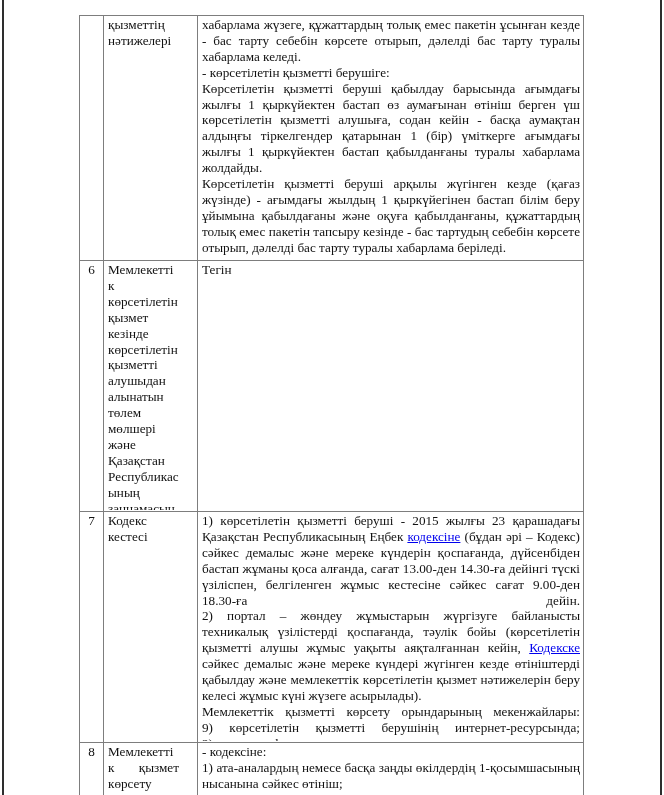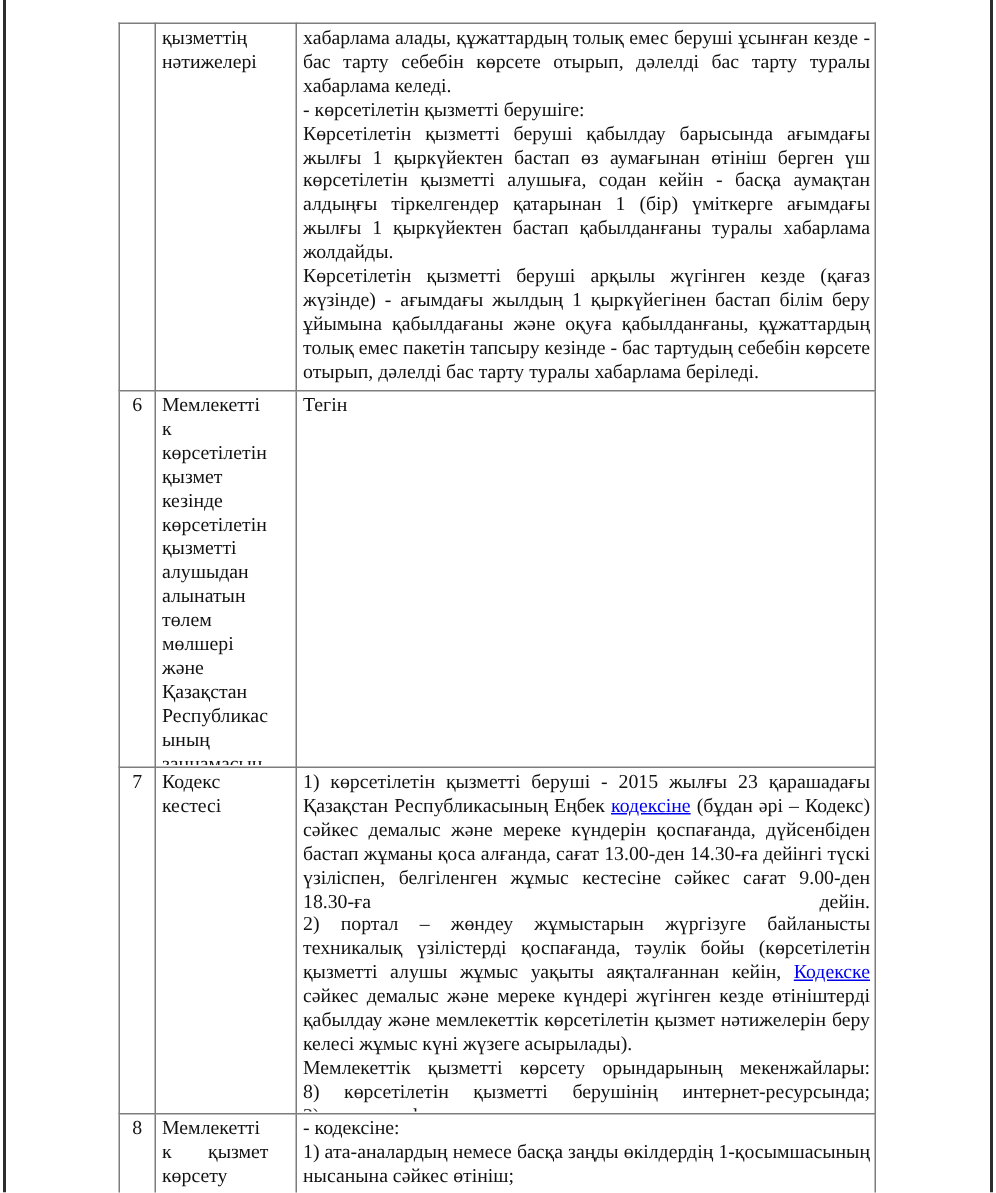--- a/index.html
+++ b/index.html
@@ -64,21 +64,21 @@
       <col class="c-body">
   </colgroup>
   <tbody>
       <tr class="r0">
         <td class="num"></td>
         <td class="label">
           <div class="clip">қызметтің нәтижелері</div>
         </td>
         <td class="body">
           <div class="clip">
-            <p class="para">хабарлама алады,  құжаттардың толық емес беруші ұсынған кезде - бас тарту себебін көрсете отырып, дәлелді бас тарту туралы хабарлама келеді.</p>
+            <p class="para">хабарлама жүзеге,  құжаттардың толық емес пакетін ұсынған кезде - бас тарту себебін көрсете отырып, дәлелді бас тарту туралы хабарлама келеді.</p>
             <p class="para">- көрсетілетін қызметті берушіге:</p>
             <p class="para">Көрсетілетін қызметті беруші қабылдау барысында ағымдағы жылғы 1 қыркүйектен бастап өз аумағынан өтініш берген үш көрсетілетін қызметті алушыға, содан кейін - басқа аумақтан алдыңғы тіркелгендер қатарынан 1 (бір) үміткерге ағымдағы жылғы 1 қыркүйектен бастап қабылданғаны туралы хабарлама жолдайды.</p>
             <p class="para">Көрсетілетін қызметті беруші арқылы жүгінген кезде (қағаз жүзінде) - ағымдағы жылдың 1 қыркүйегінен бастап білім беру ұйымына қабылдағаны және оқуға қабылданғаны, құжаттардың толық емес пакетін тапсыру кезінде - бас тартудың себебін көрсете отырып, дәлелді бас тарту туралы хабарлама беріледі.</p>
           </div>
         </td>
       </tr>
       <tr class="r1">
         <td class="num">6</td>
         <td class="label">
           <div class="clip">Мемлекеттік көрсетілетін қызмет кезінде көрсетілетін қызметті алушыдан алынатын төлем мөлшері және Қазақстан Республикасының заңнамасында көзделген жағдайларда оны алу тәсілдері</div>
@@ -92,21 +92,21 @@
       <tr class="r2">
         <td class="num">7</td>
         <td class="label">
           <div class="clip">Кодекс кестесі</div>
         </td>
         <td class="body">
           <div class="clip">
             <p class="para stretch">1) көрсетілетін қызметті беруші - 2015 жылғы 23 қарашадағы Қазақстан Республикасының Еңбек <a class="doc-link" href="#" style="color: rgb(0, 0, 238);">кодексіне</a> (бұдан әрі – Кодекс) сәйкес демалыс және мереке күндерін қоспағанда, дүйсенбіден бастап жұманы қоса алғанда, сағат 13.00-ден 14.30-ға дейінгі түскі үзіліспен, белгіленген жұмыс кестесіне сәйкес сағат 9.00-ден 18.30-ға дейін.</p>
             <p class="para">2) портал – жөндеу жұмыстарын жүргізуге байланысты техникалық үзілістерді қоспағанда, тәулік бойы (көрсетілетін қызметті алушы жұмыс уақыты аяқталғаннан кейін, <a class="doc-link" href="#" style="color: rgb(0, 0, 238);">Кодекске</a> сәйкес демалыс және мереке күндері жүгінген кезде өтініштерді қабылдау және мемлекеттік көрсетілетін қызмет нәтижелерін беру келесі жұмыс күні жүзеге асырылады).</p>
             <p class="para stretch">Мемлекеттік қызметті көрсету орындарының мекенжайлары:</p>
-            <p class="para stretch">8) көрсетілетін қызметті берушінің интернет-ресурсында;</p>
+            <p class="para stretch">9) көрсетілетін қызметті берушінің интернет-ресурсында;</p>
             <p class="para">2) www.egov.kz порталында орналасқан.</p>
           </div>
         </td>
       </tr>
       <tr class="r3">
         <td class="num">8</td>
         <td class="label">
           <div class="clip">Мемлекеттік қызмет көрсету толық қажетті</div>
         </td>
         <td class="body">

